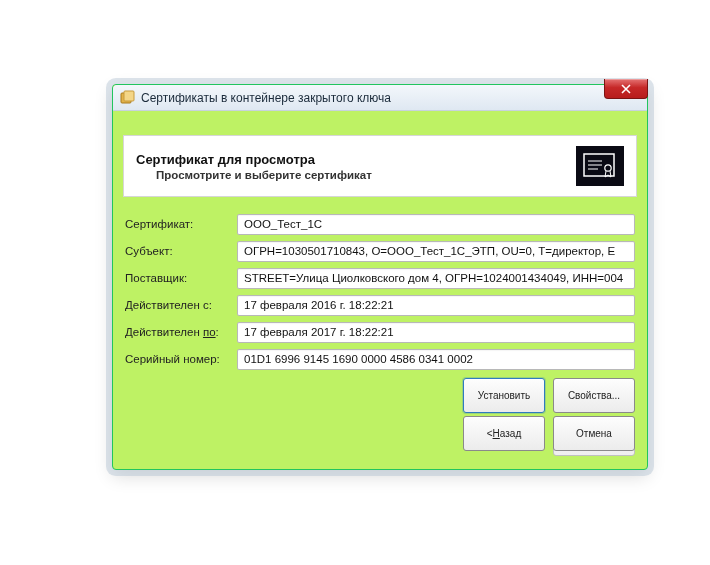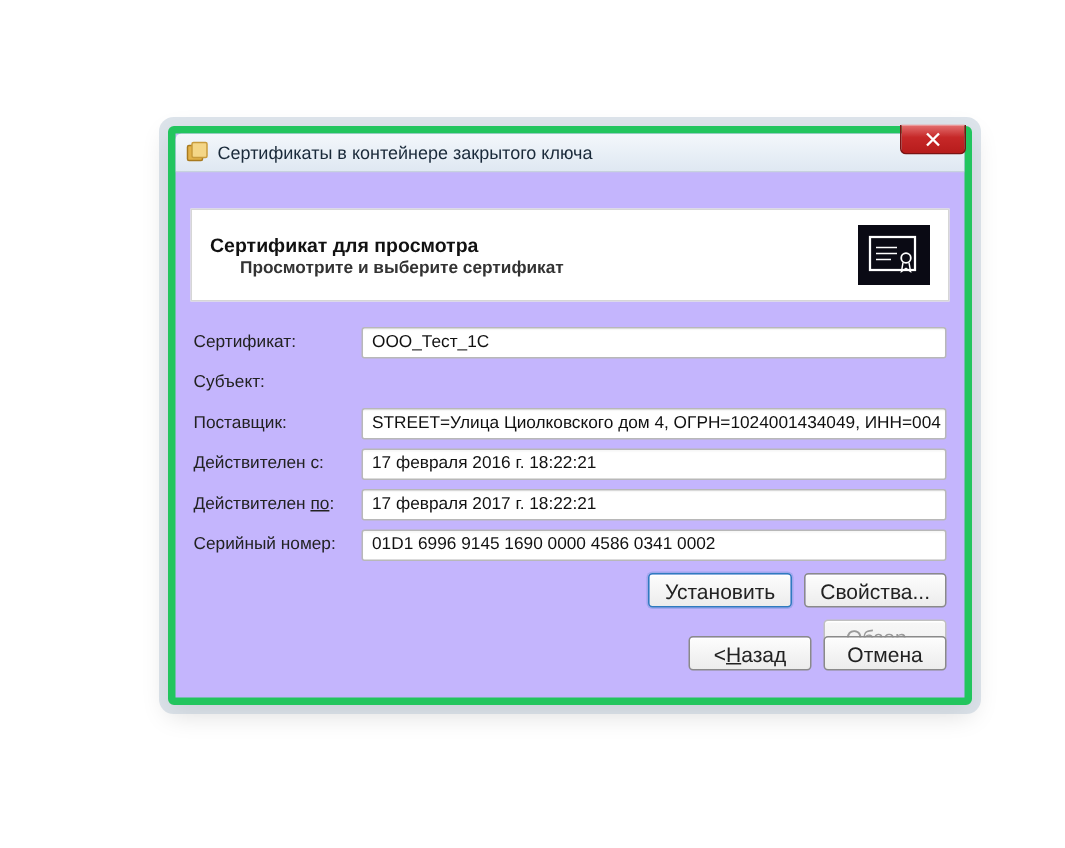--- a/index.html
+++ b/index.html
@@ -10,23 +10,23 @@
     width: 710px;
     height: 565px;
     position: relative;
   }
   .window {
     position: absolute;
     left: 112px;
     top: 84px;
     width: 536px;
     height: 386px;
-    border: 5px solid #22c55e;
+    border: 1px solid #22c55e;
     border-radius: 4px;
-    background: #c4b5fd;
+    background: #bef264;
     box-shadow: 0 0 0 6px rgba(180,195,210,0.45), 0 6px 18px rgba(0,0,0,0.15);
   }
   .titlebar {
     height: 26px;
     background: linear-gradient(#f3f7fb,#dfe8f2);
     border-bottom: 1px solid #c7d2de;
     display: flex;
     align-items: center;
     padding: 0 6px;
     border-radius: 4px 4px 0 0;
@@ -119,25 +119,25 @@
     box-shadow: inset 0 1px 1px rgba(0,0,0,0.04);
   }
   .actions-row {
     display: flex;
     justify-content: flex-end;
     gap: 8px;
     margin-top: 8px;
   }
   .btn {
     min-width: 82px;
-    height: 23px;
+    height: 35px;
     border: 1px solid #8a8a8a;
     border-radius: 3px;
     background: linear-gradient(#fdfdfd,#ececec);
-    font-size: 14px;
+    font-size: 10px;
     color: #222;
     padding: 0 10px;
     display: inline-flex;
     align-items: center;
     justify-content: center;
     cursor: default;
     box-shadow: inset 0 1px 0 #fff;
   }
   .btn.primary {
     border-color: #2f7bbf;
@@ -196,20 +196,21 @@
       </div>
     </div>
 
     <div class="fields">
       <div class="field-row">
         <div class="field-label">Сертификат:</div>
         <div class="field-value">ООО_Тест_1С</div>
       </div>
       <div class="field-row">
         <div class="field-label">Субъект:</div>
+        <div class="field-value">ОГРН=1030501710843, О=ООО_Тест_1С_ЭТП, OU=0, Т=директор, E</div>
       </div>
       <div class="field-row">
         <div class="field-label">Поставщик:</div>
         <div class="field-value">STREET=Улица Циолковского дом 4, ОГРН=1024001434049, ИНН=004</div>
       </div>
       <div class="field-row">
         <div class="field-label">Действителен с:</div>
         <div class="field-value">17 февраля 2016 г. 18:22:21</div>
       </div>
       <div class="field-row">

